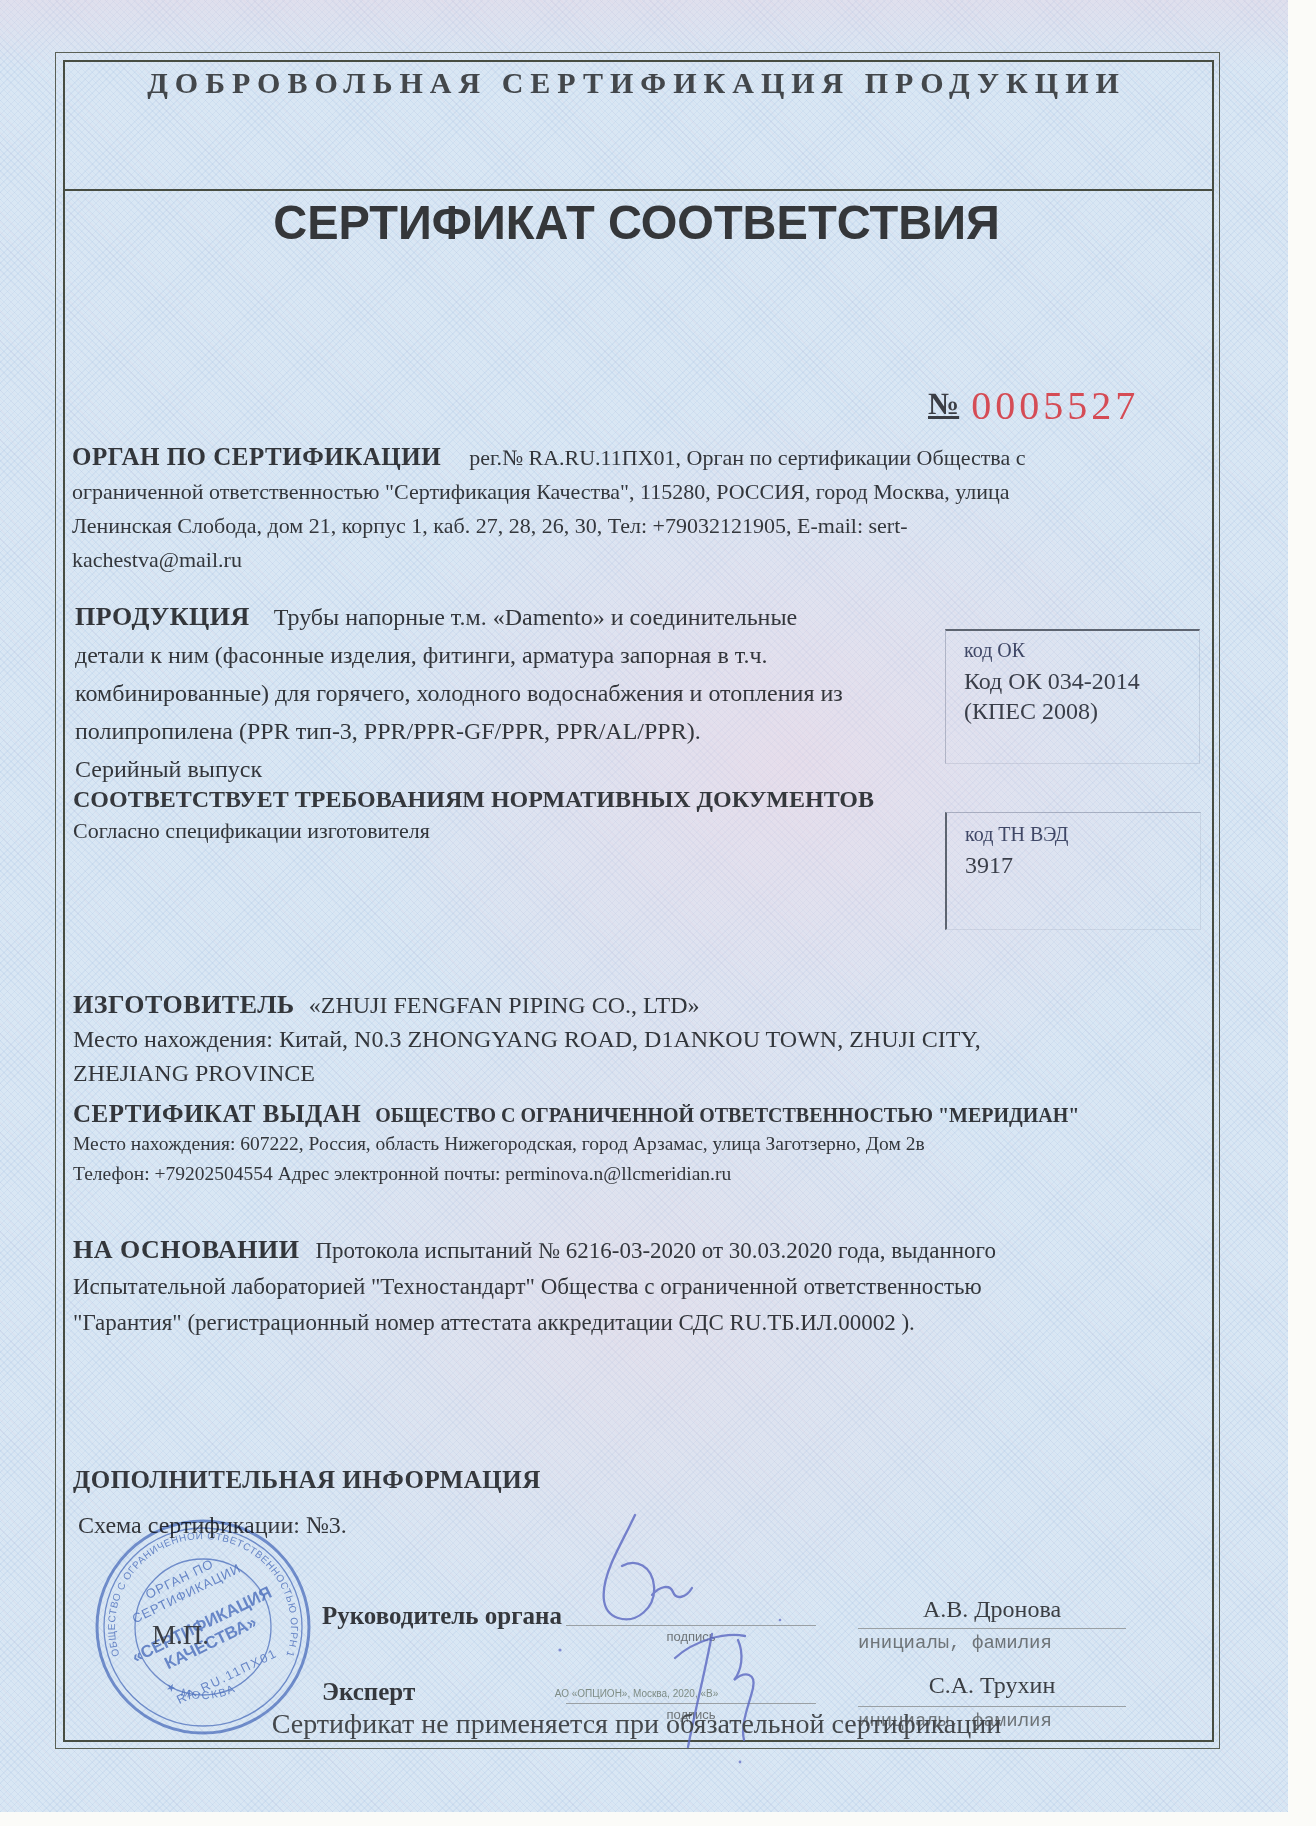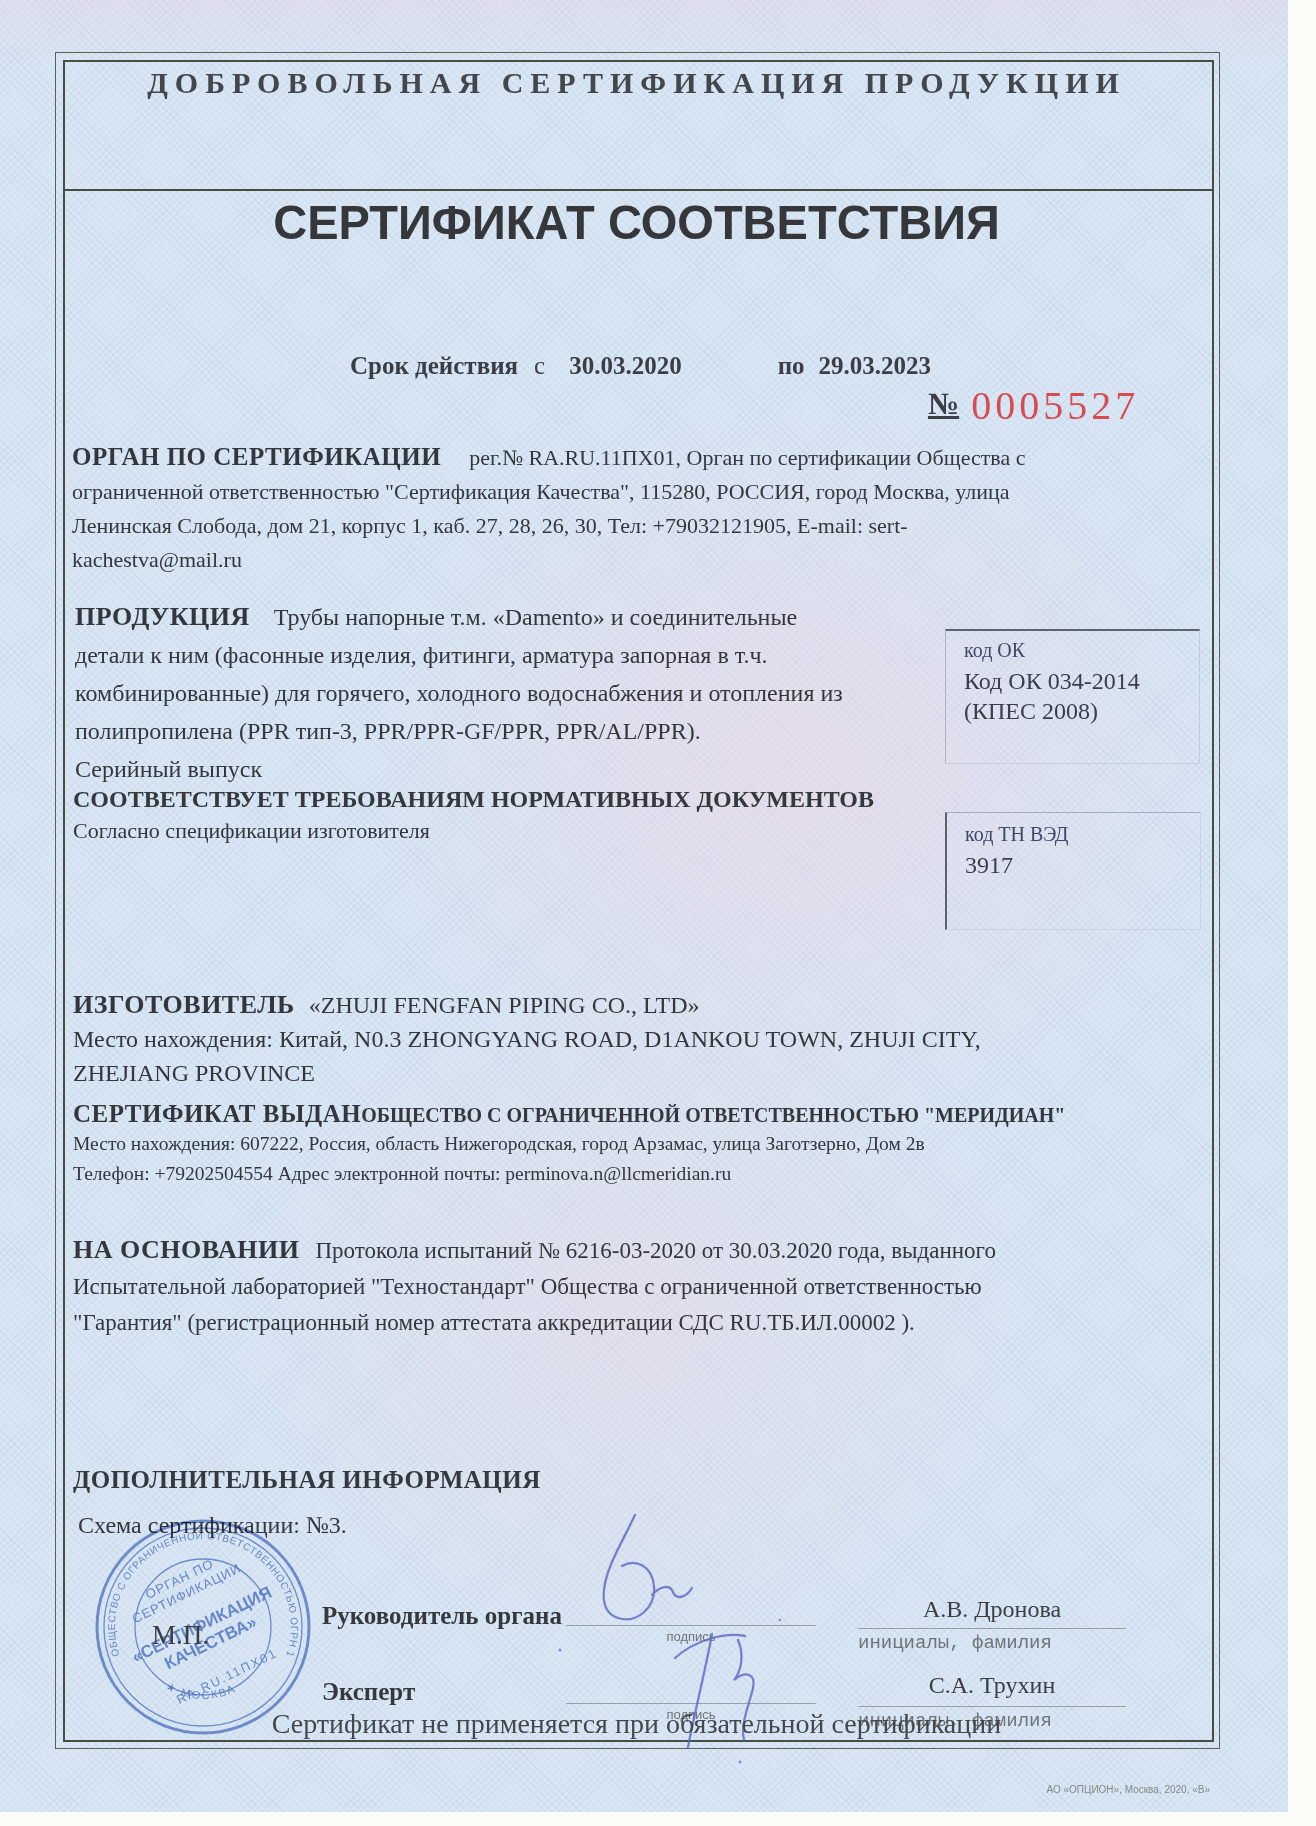--- a/index.html
+++ b/index.html
@@ -41,21 +41,21 @@
   .code-box{border-top:2px solid #5d6470;border-left:1px solid rgba(90,100,125,0.35);border-right:1px solid rgba(90,100,125,0.18);border-bottom:1px solid rgba(90,100,125,0.15);padding:8px 0 0 18px;}
   .code-ok-box{left:945px;top:629px;width:235px;height:124px;}
   .code-box .code-label{font-size:20px;color:#3f4766;}
   .code-box .code-line{font-size:24px;color:#3a3e49;margin-top:4px;line-height:30px;}
   .conforms-label{left:73px;top:786px;font-weight:bold;font-size:24px;color:#35383d;}
   .conforms-text{left:73px;top:818px;font-size:22px;}
   .tnved-box{left:945px;top:812px;width:235px;height:106px;border-top:1px solid rgba(90,100,125,0.4);border-left:2px solid #5d6470;border-right:1px solid rgba(90,100,125,0.12);border-bottom:1px solid rgba(90,100,125,0.12);padding:10px 0 0 18px;}
   .manufacturer-section{left:73px;top:988px;width:1020px;font-size:24px;line-height:34px;}
   .manufacturer-section .inline-label{font-size:26px;margin-right:14px;}
   .issued-section{left:73px;top:1100px;width:1035px;}
-  .issued-section .inline-label{font-size:25px;}
+  .issued-section .inline-label{font-size:25px;margin-right:14px;}
   .issued-name{font-size:20px;font-weight:bold;}
   .issued-line{font-size:19.5px;line-height:28px;margin-top:2px;}
   .basis-section{left:73px;top:1232px;width:1005px;font-size:23px;line-height:36px;}
   .basis-section .inline-label{font-size:26px;margin-right:16px;}
   .additional-label{left:73px;top:1466px;font-weight:bold;font-size:25px;letter-spacing:0.5px;color:#35383d;}
   .additional-text{left:78px;top:1512px;font-size:24px;}
   .stamp-svg{left:68px;top:1492px;width:270px;height:270px;mix-blend-mode:multiply;opacity:0.88;}
   .mp-mark{left:152px;top:1620px;font-size:27px;color:#3a3d42;}
   .role-head{left:322px;top:1602px;font-weight:bold;font-size:25px;color:#35383d;}
   .role-expert{left:322px;top:1678px;font-weight:bold;font-size:25px;color:#35383d;}
@@ -69,40 +69,37 @@
   .name-1{left:858px;top:1596px;}
   .name-2{left:858px;top:1672px;}
   .name-line{width:268px;border-top:1px solid #9aa0a4;}
   .name-line-1{left:858px;top:1628px;}
   .name-line-2{left:858px;top:1706px;}
   .name-caption{width:268px;text-align:left;font-family:Liberation Mono, monospace;font-size:19px;color:#6e7478;}
   .initials-caption-1{left:858px;top:1632px;}
   .initials-caption-2{left:858px;top:1710px;}
   .handwriting-svg{left:540px;top:1500px;width:320px;height:270px;}
   .disclaimer{left:63px;top:1708px;width:1147px;text-align:center;font-size:28px;color:#44484c;}
-  .print-info{left:63px;top:1784px;width:1147px;text-align:right;font-family:"Liberation Sans",sans-serif;font-size:10px;color:#7e8c85;}
+  .print-info{left:63px;top:1688px;width:1147px;text-align:center;font-family:"Liberation Sans",sans-serif;font-size:10px;color:#7e8c85;}
   .scan-right{left:1288px;top:0;width:28px;height:1826px;background:#fbfbf8;}
   .scan-bottom{left:0;top:1812px;width:1316px;height:14px;background:#fbfbf8;}
 </style>
 </head>
 <body>
 
 <div class="paper">
 
   <div class="abs frame-outer"></div>
   <div class="abs frame-inner"></div>
   <div class="abs header-divider"></div>
 
   <div class="abs header-title">ДОБРОВОЛЬНАЯ СЕРТИФИКАЦИЯ ПРОДУКЦИИ</div>
   <div class="abs main-title">СЕРТИФИКАТ СООТВЕТСТВИЯ</div>
 
 
-  <div class="abs validity-row">
-    <span class="v-label">Срок действия</span><span class="v-from-label">с</span><span class="v-from">30.03.2020</span><span class="v-to-label">по</span><span class="v-to">29.03.2023</span>
-  </div>
 
   <div class="abs blank-no">
     <span class="sign">№</span><span class="digits">0005527</span>
   </div>
 
   <div class="abs para organ-section">
     <span class="inline-label">ОРГАН ПО СЕРТИФИКАЦИИ</span><span>рег.№ RA.RU.11ПХ01, Орган по сертификации Общества с ограниченной ответственностью "Сертификация Качества", 115280, РОССИЯ, город Москва, улица Ленинская Слобода, дом 21, корпус 1, каб. 27, 28, 26, 30, Тел: +79032121905, E-mail: sert-kachestva@mail.ru</span>
   </div>
 
   <div class="abs para production-section">

